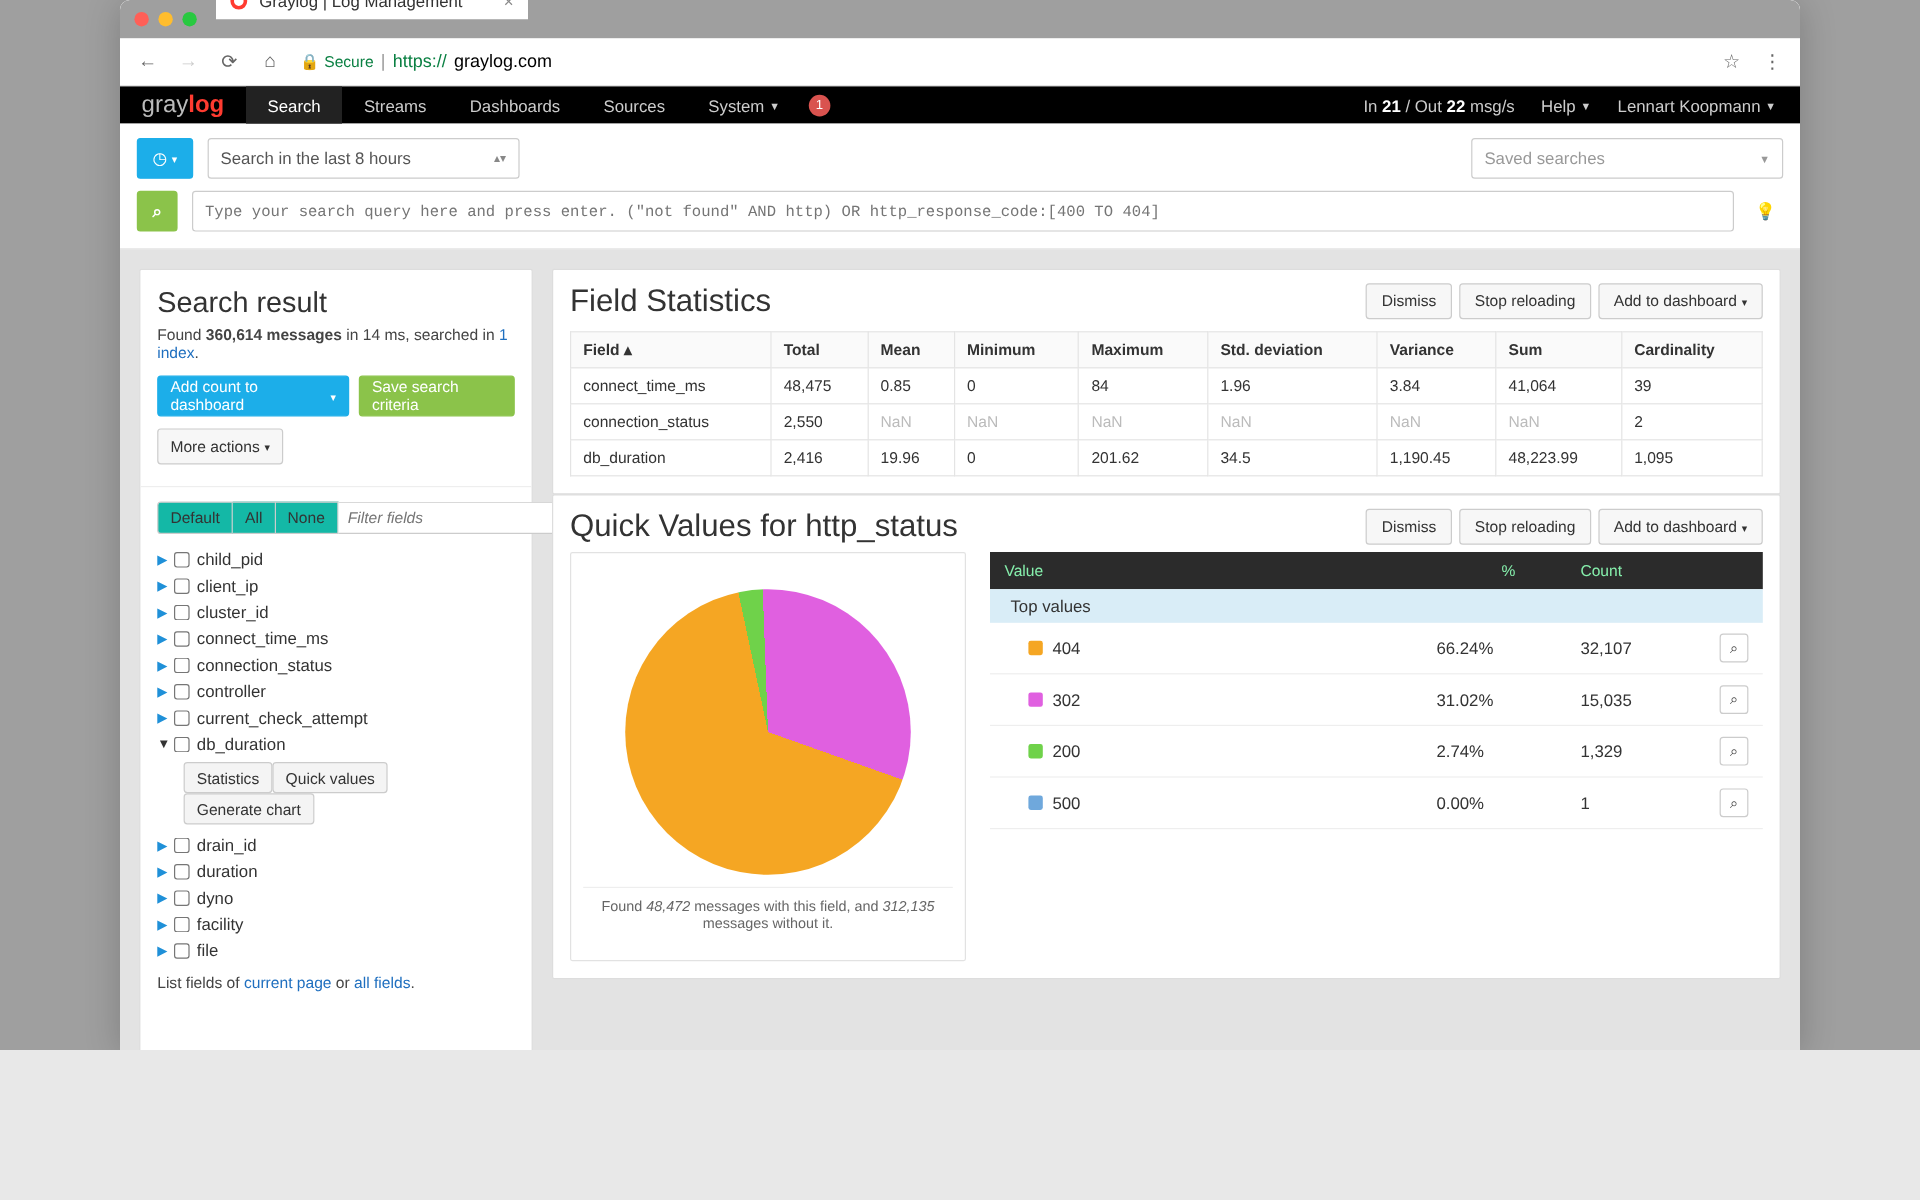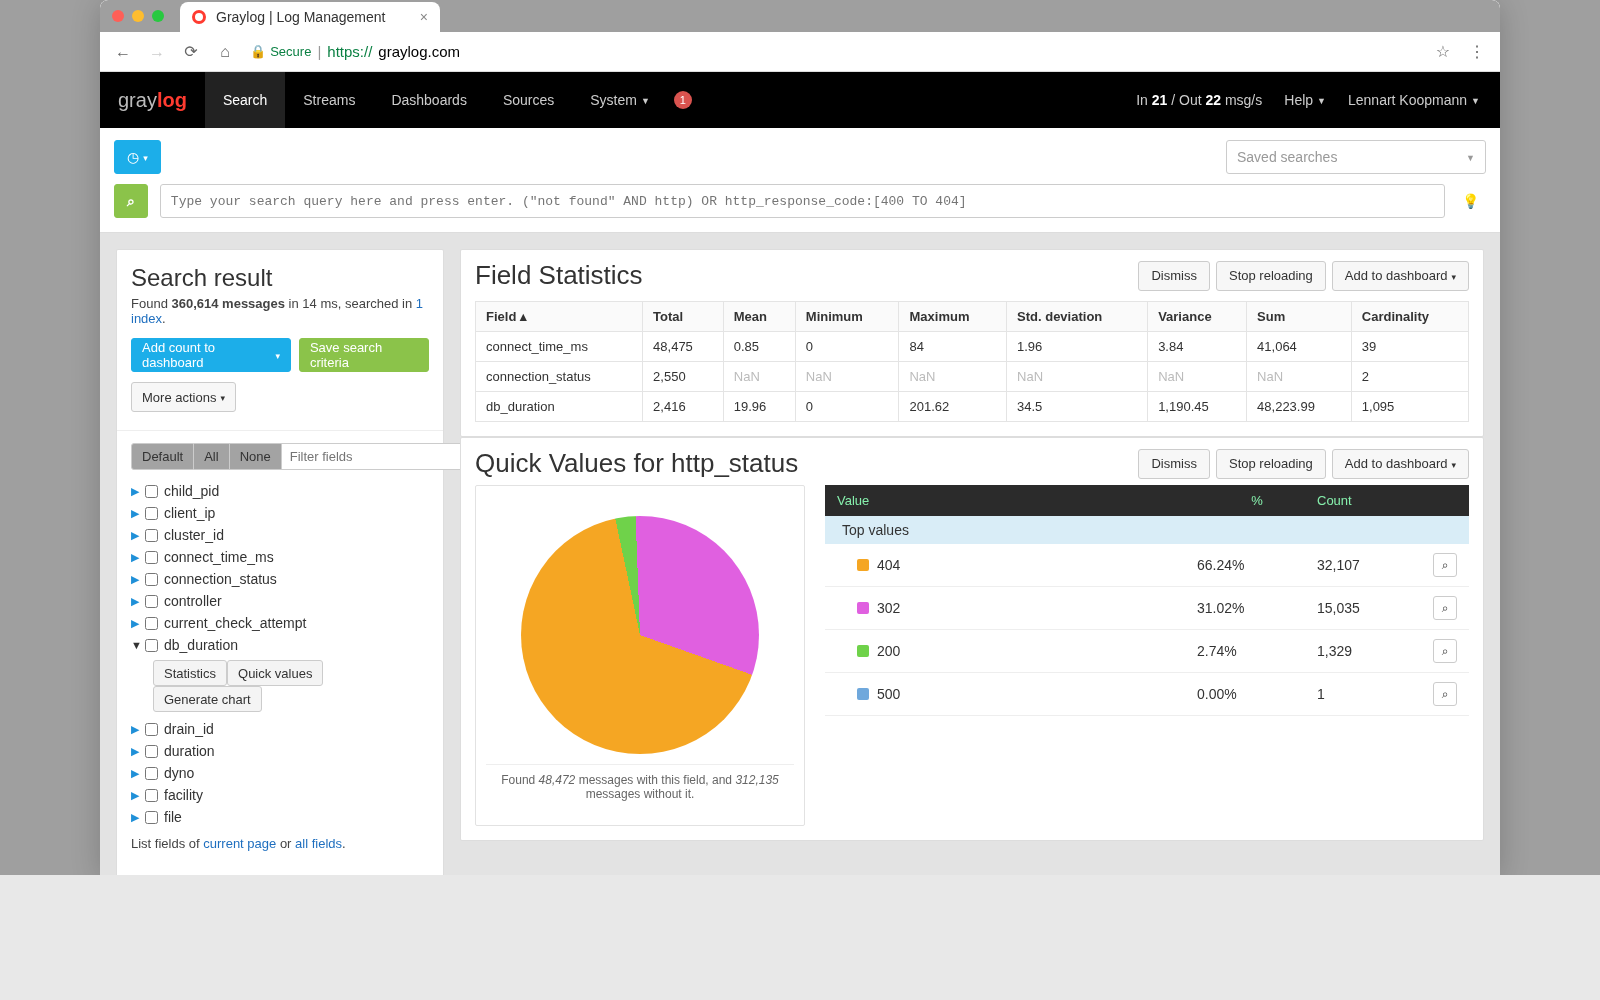--- a/index.html
+++ b/index.html
@@ -1,35 +1,35 @@
 <!DOCTYPE html>
 <html><head>
 <meta charset="utf-8">
 <style>
   * { box-sizing: border-box; margin: 0; padding: 0; }
   body { font-family: -apple-system, "Helvetica Neue", Arial, sans-serif; font-size: 14px; color: #333; background: #e8e8e8; }
   a { text-decoration: none; }
 
   
   .browser { width: 1400px; height: 875px; margin: 0 auto; background: #fff; border-radius: 8px 8px 0 0; overflow: hidden; box-shadow: 0 4px 30px rgba(0,0,0,.2);}
-  .b-title { height: 32px; background: #9f9f9f; display: flex; align-items: center; padding: 0 12px; border-radius: 8px 8px 0 0;}
+  .b-title { height: 32px; background: #9f9f9f; display: flex; align-items: center; padding: 16px 12px; border-radius: 8px 8px 0 0;}
   .b-dots { display: flex; gap: 8px; margin-right: 16px;}
   .b-dot { width: 12px; height: 12px; border-radius: 50%; }
   .b-dot.red{background:#ff5f57;} .b-dot.yel{background:#ffbd2e;} .b-dot.grn{background:#28c940;}
   .b-tab { background:#fff; border-radius:8px 8px 0 0; height:30px; align-self:flex-end; display:flex; align-items:center; padding:0 12px; gap:10px; min-width:260px;}
   .b-favicon { width:14px; height:14px; border:3px solid #ff3b30; border-radius:50%;}
   .b-addr { height:40px; background:#fff; border-bottom:1px solid #ddd; display:flex; align-items:center; padding:0 14px; gap:16px;}
   .b-icon { color:#666; width:18px; text-align:center; font-size:16px;}
   .b-url { flex:1; display:flex; align-items:center; gap:6px; font-size:15px; color:#333;}
   .b-secure { color:#0b8043; font-size:13px; display:flex; align-items:center; gap:4px;}
   .b-url .https{color:#0b8043;}
   .b-url .rest{color:#000;}
 
   
-  .nav { height:56px; background:#000; display:flex; align-items:center; color:#999;text-align:right;}
+  .nav { height:31px; background:#000; display:flex; align-items:center; color:#999;text-align:right;}
   .nav-left,.nav-right{display:flex;align-items:center;height:100%;}
   .nav-right{margin-left:auto; padding-right:20px; gap:22px; color:#ccc;}
   .logo { padding:0 18px; font-size:20px; font-weight:400;}
   .logo .g{color:#bbb;} .logo .l{color:#ff3b30; font-weight:600;}
   .nav-item { padding:0 18px; height:100%; display:flex; align-items:center; color:#ccc; font-size:14px; cursor:pointer; gap:4px;}
   .nav-item.active{background:#222; color:#fff;}
   .nav-badge{background:#d9534f;color:#fff;border-radius:50%;width:18px;height:18px;font-size:11px;display:inline-flex;align-items:center;justify-content:center;margin-left:6px;}
   .caret{font-size:9px; position:relative; top:1px;}
 
   
@@ -52,24 +52,24 @@
   .sidebar h2{font-size:24px; font-weight:400; margin-bottom:4px;}
   .sb-found{font-size:13px; color:#444; margin-bottom:12px;}
   .sb-found .n{font-weight:600;}
   .sb-found .lnk{color:#1f6fbf;}
   .sb-btns{display:flex; gap:8px; margin-bottom:10px;}
   .sb-btns .btn{height:30px; padding:16px 10px; font-size:13px;}
   .more{display:inline-flex; align-items:center; gap:4px; height:30px; padding:0 10px; border:1px solid #ccc; border-radius:3px; background:#f7f7f7; font-size:13px; cursor:pointer; margin-bottom:14px;}
   .sidebar hr{border:none;border-top:1px solid #eee;margin:4px -14px 12px;}
   .sidebar h3{font-size:20px; font-weight:400; margin-bottom:8px;}
   .field-filters{display:flex;gap:0;margin-bottom:10px;}
-  .ff-btn{border:1px solid #ccc; background:#a3a3a3; padding:5px 10px; font-size:13px; cursor:pointer;}
+  .ff-btn{border:1px solid #ccc; background:#14b8a6; padding:5px 10px; font-size:13px; cursor:pointer;}
   .ff-btn:first-child{border-radius:3px 0 0 3px;}
   .ff-btn:nth-child(3){border-radius:0;}
-  .ff-input{flex:1;border:1px solid #ccc;border-left:none;border-radius:0 3px 3px 0;padding:5px 8px;font-size:13px;}
+  .ff-input{flex:1;border:1px solid #ccc;border-left:none;border-radius:0 3px 3px 0;padding:5px 8px;font-size:13px;font-style:italic;}
   .field-list{list-style:none; font-size:14px;}
   .field-list li{display:flex;align-items:center;gap:6px;padding:3px 0;}
   .field-list .tri{color:#1f90d8;font-size:11px;width:8px;}
   .field-list .tri.down{color:#333;}
   .field-list input[type=checkbox]{width:13px;height:13px;}
   .field-actions{margin:4px 0 6px 22px;}
   .field-actions .btn{height:26px;padding:0 10px;font-size:13px;background:#f4f4f4;}
   .list-note{font-size:13px;color:#444;margin-top:8px;}
   .list-note a{color:#1f6fbf;}
 
@@ -169,20 +169,24 @@
           </span>
     </div>
   </div>
 
   <div class="searchbars">
     <div class="sb-row">
       <span class="btn blue">
             <span>◷</span>
             <span class="caret">▾</span>
           </span>
+      <div class="select timerange">
+        <span>Search in the last 8 hours</span>
+            <span style="font-size:10px;color:#888;">▴▾</span>
+      </div>
       <div class="spacer"></div>
       <div class="select saved">
         <span>Saved searches</span>
             <span class="caret">▼</span>
       </div>
     </div>
     <div class="sb-row">
       <span class="btn green">
             <span style="font-weight:bold">⌕</span>
           </span>

